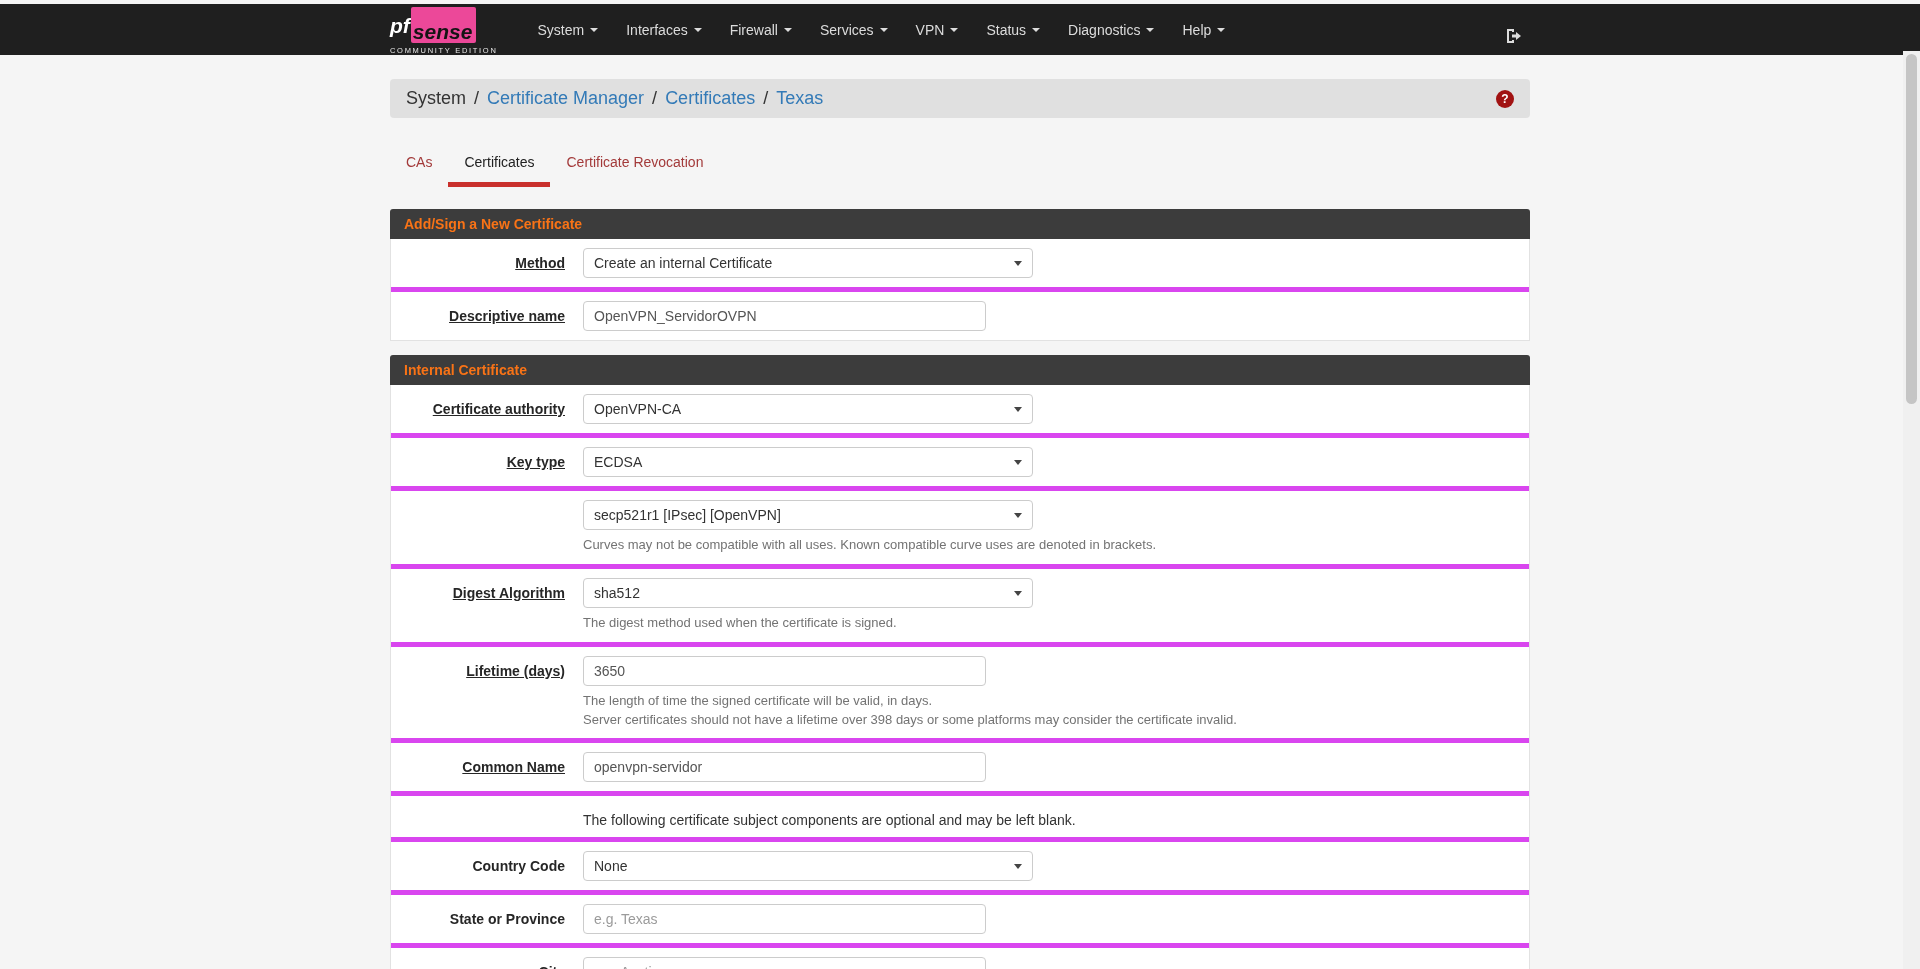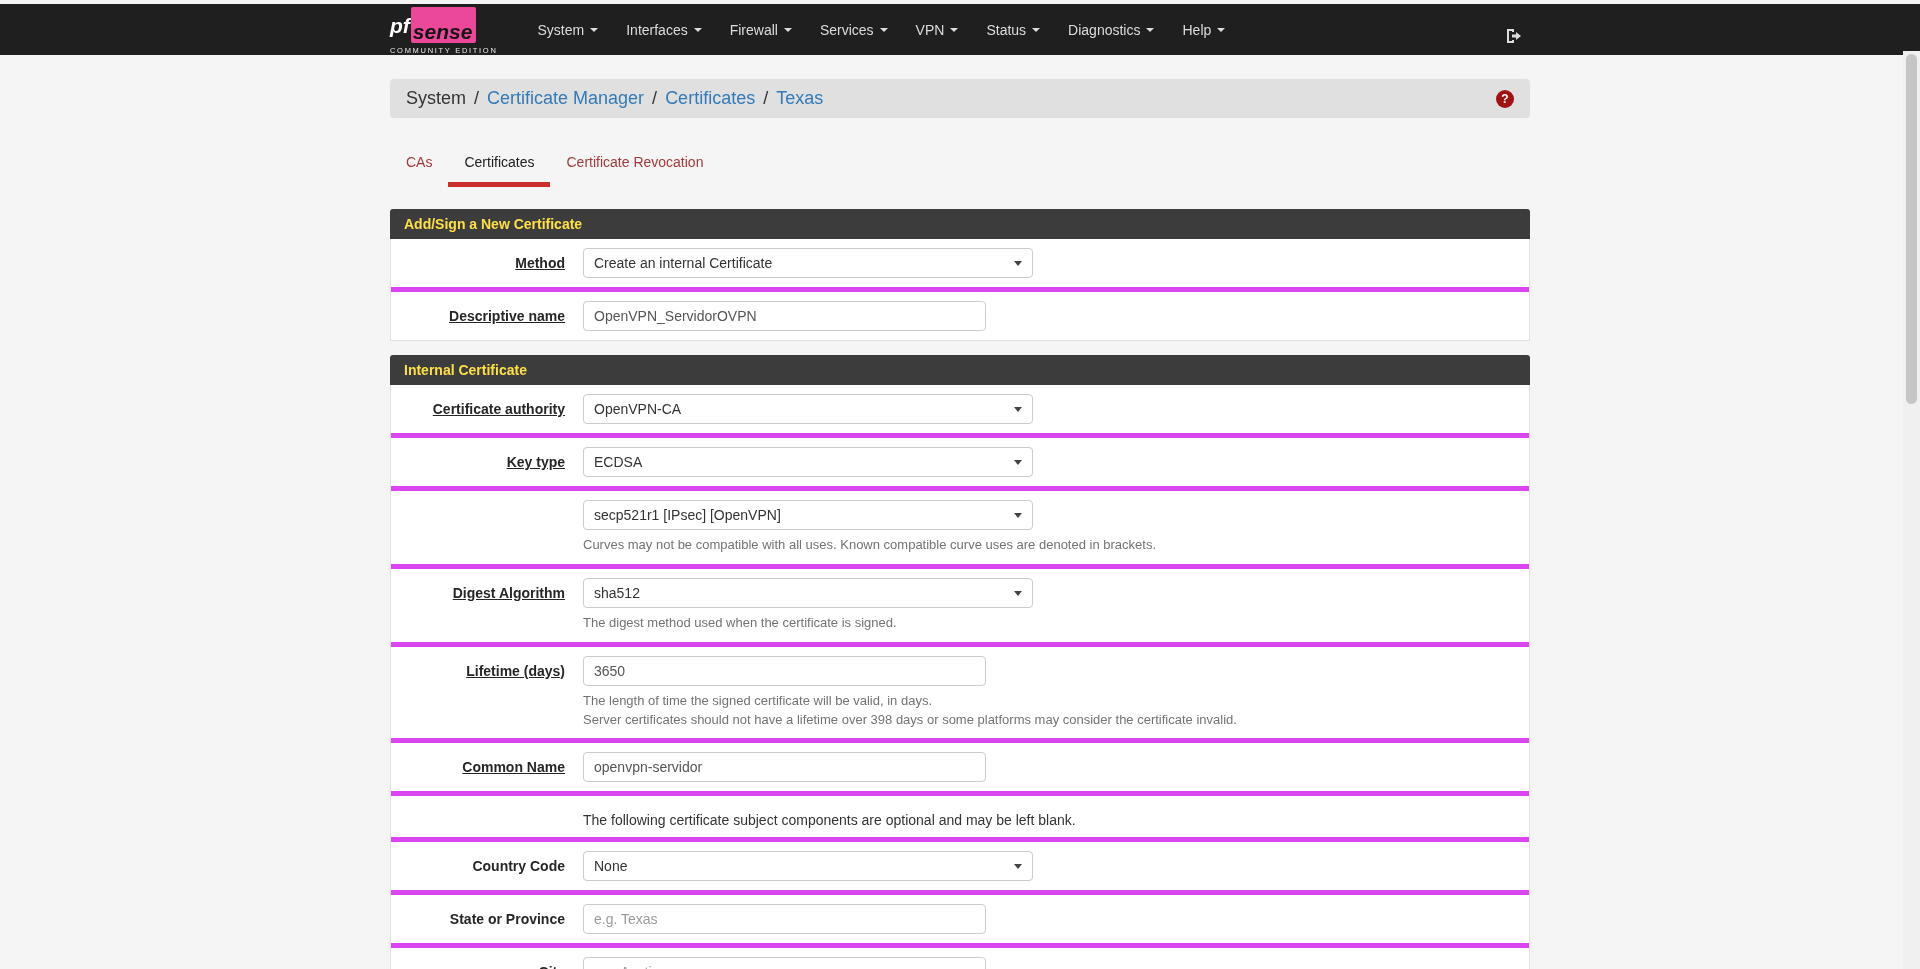--- a/index.html
+++ b/index.html
@@ -40,21 +40,21 @@
 
   
   .tabs { display:flex; margin-top:26px; list-style:none; }
   .tab { padding:10px 16px 12px 16px; font-size:14px; color:#a33a3a;
          text-decoration:none; cursor:pointer; border-bottom:5px solid transparent; }
   .tab.active { color:#212121; border-bottom-color:#c9302c; }
 
   
   .panel { margin-top:22px; }
   .panel + .panel { margin-top:14px; }
-  .panel-header { background:#3c3c3c; color:#fde047; font-weight:bold; font-size:14px;
+  .panel-header { background:#3c3c3c; color:#f97316; font-weight:bold; font-size:14px;
                   padding:7px 14px; border-radius:3px 3px 0 0; }
   .panel-body { background:#fff; border:1px solid #e2e2e2; border-top:none; }
   .form-row { display:flex; padding:9px 0; border-bottom:5px solid #d946ef; }
   .form-row:last-child { border-bottom:none; }
   .row-label { width:192px; text-align:right; padding-right:18px; padding-top:7px;
                font-weight:bold; font-size:14px; color:#262626; }
   .row-label.u { text-decoration:underline; }
   .row-control { flex:1; }
   .form-control { width:403px; height:30px; border:1px solid #ccc; border-radius:4px;
                   padding:0 10px; font-size:14px; color:#555; background:#fff;

